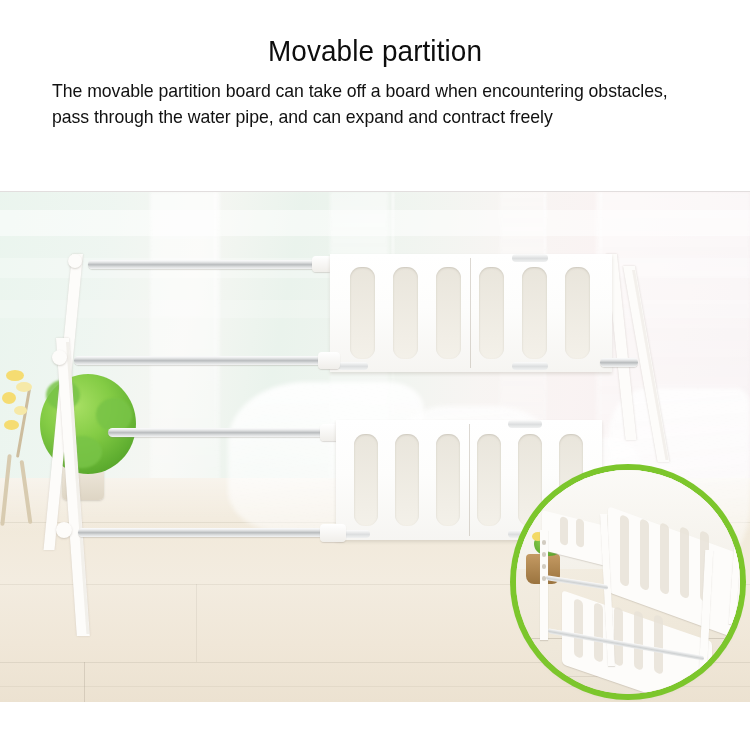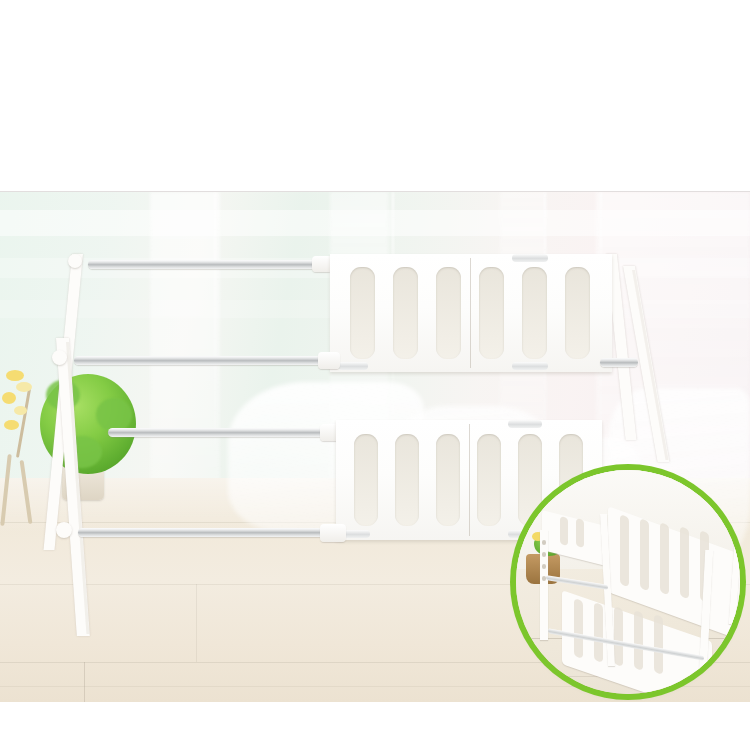--- a/index.html
+++ b/index.html
@@ -153,20 +153,24 @@
     position:absolute;border-radius:4px 4px 8px 8px;
     background:linear-gradient(180deg,#c49a63,#9b743f);
   }
   .inset-perf{position:absolute;border-radius:2px;background:rgba(205,198,186,.9);}
 </style>
 </head>
 <body>
 
 <div id="page">
 
+  <div class="header">
+    <div class="title">Movable partition</div>
+    <div class="body-copy">The movable partition board can take off a board when encountering obstacles, pass through the water pipe, and can expand and contract freely</div>
+  </div>
   <div class="divider"></div>
 
   <div class="photo">
 
     <div class="wall"></div>
     <div class="wall-band" style="left:0;top:18px;width:750px;height:26px;"></div>
     <div class="wall-band" style="left:0;top:66px;width:750px;height:20px;opacity:.55;"></div>
     <div class="wall-band" style="left:0;top:108px;width:750px;height:18px;opacity:.4;"></div>
 
     <div class="curtain-panel" style="left:150px;width:70px;"></div>

